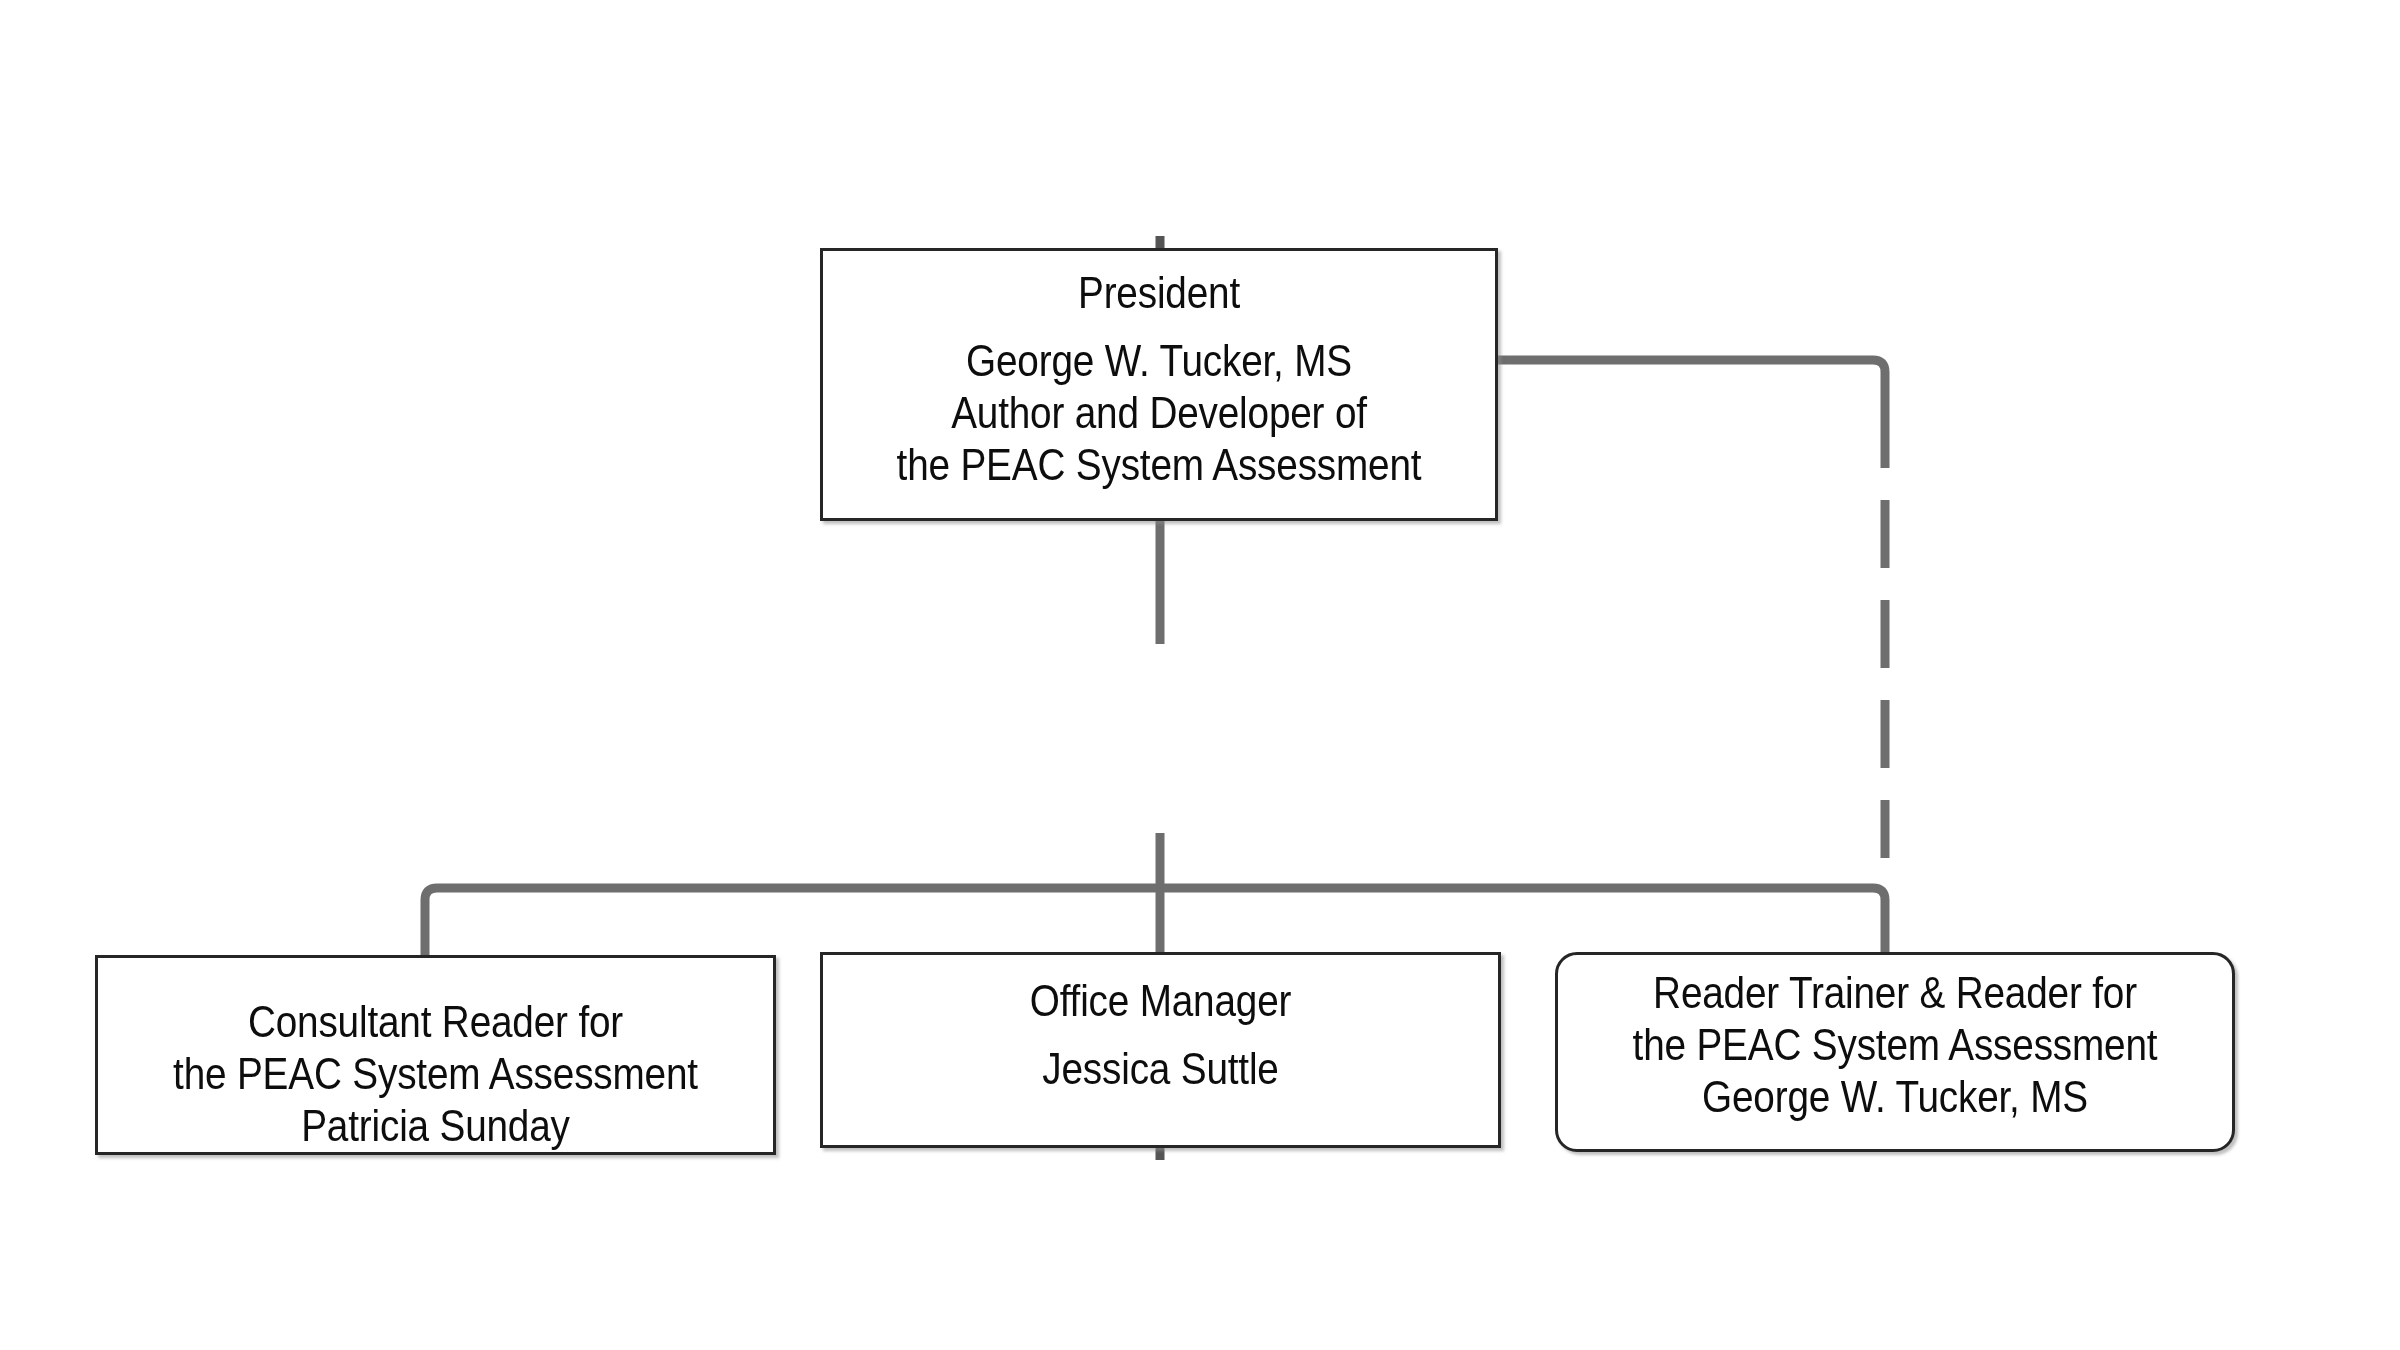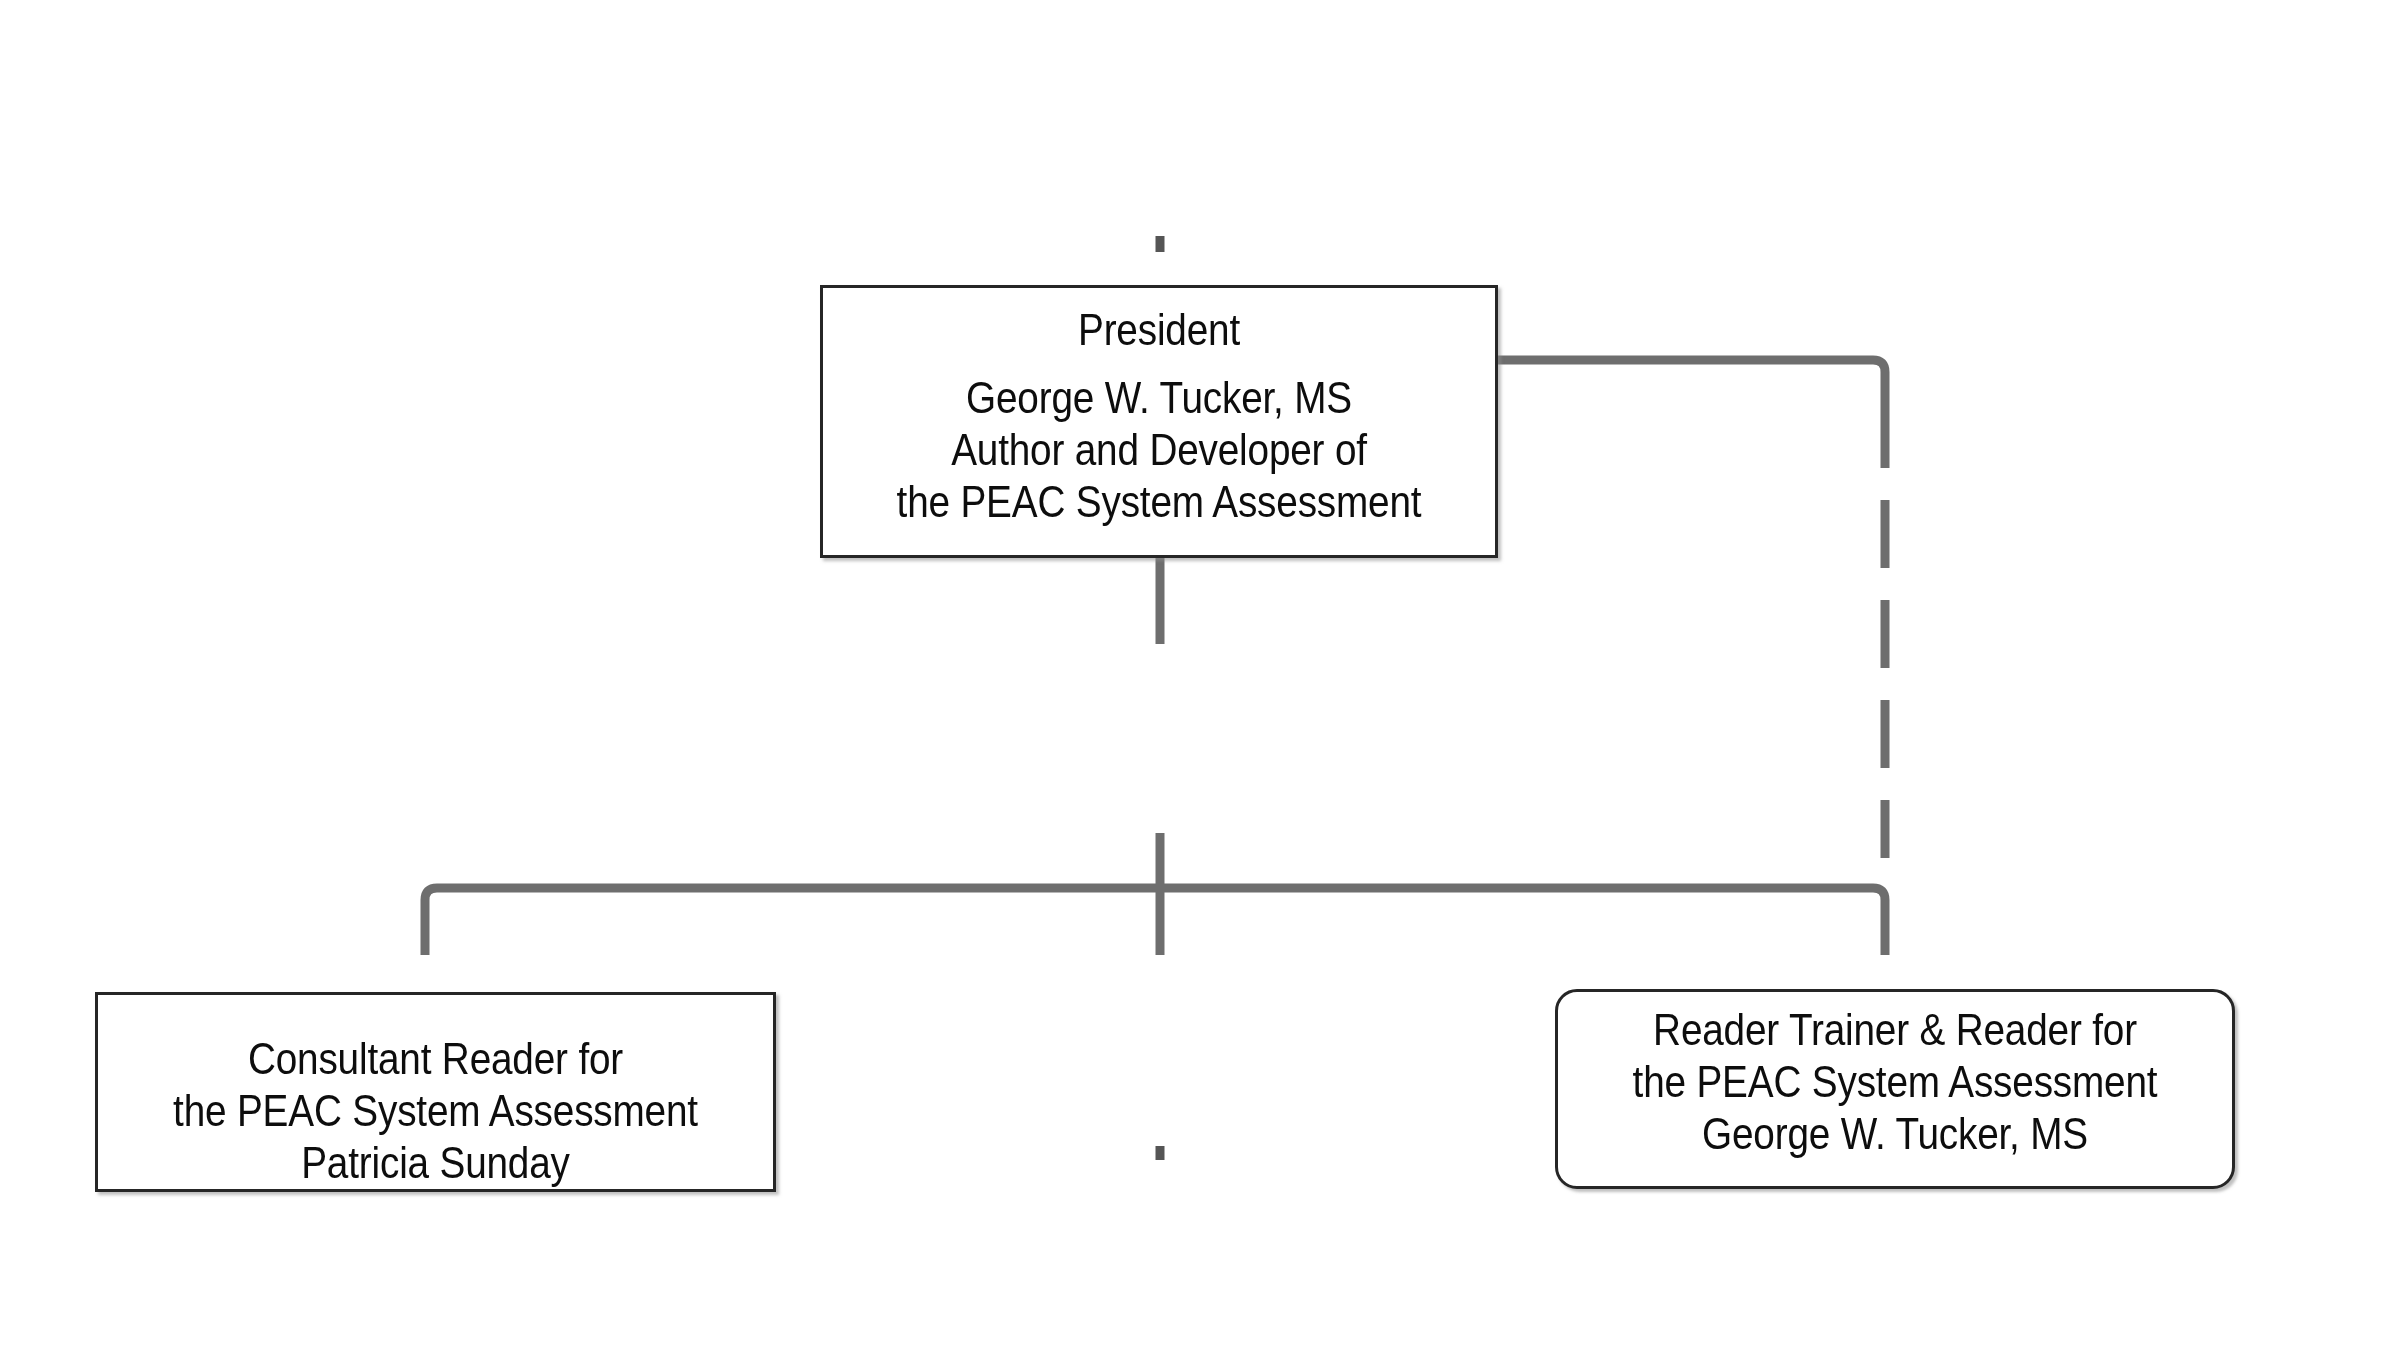--- a/index.html
+++ b/index.html
@@ -26,21 +26,20 @@
   .node {
     position: absolute;
     box-sizing: border-box;
     background: #ffffff;
     border: 3px solid #262626;
     box-shadow: 3px 3px 3px rgba(140,140,140,0.55);
     display: flex;
     flex-direction: column;
     align-items: center;
     z-index: 5;
-    margin-top: 37px;
   }
   .node .line {
     display: block;
     width: 100%;
     text-align: center;
     color: #0d0d0d;
     font-size: 44px;
     line-height: 52px;
     letter-spacing: -0.2px;
     white-space: nowrap;
@@ -111,20 +110,25 @@
     <span class="line">the PEAC System Assessment</span>
   </div>
 
 
   <div class="node" id="node-consultant">
     <span class="line title-line">Consultant Reader for</span>
     <span class="line">the PEAC System Assessment</span>
     <span class="line">Patricia Sunday</span>
   </div>
 
+  <div class="node" id="node-office">
+    <span class="line title-line">Office Manager</span>
+    <span class="gap"></span>
+    <span class="line">Jessica Suttle</span>
+  </div>
 
   <div class="node" id="node-trainer">
     <span class="line title-line">Reader Trainer &amp; Reader for</span>
     <span class="line">the PEAC System Assessment</span>
     <span class="line">George W. Tucker, MS</span>
   </div>
 
 </div>
 
 </body></html>

